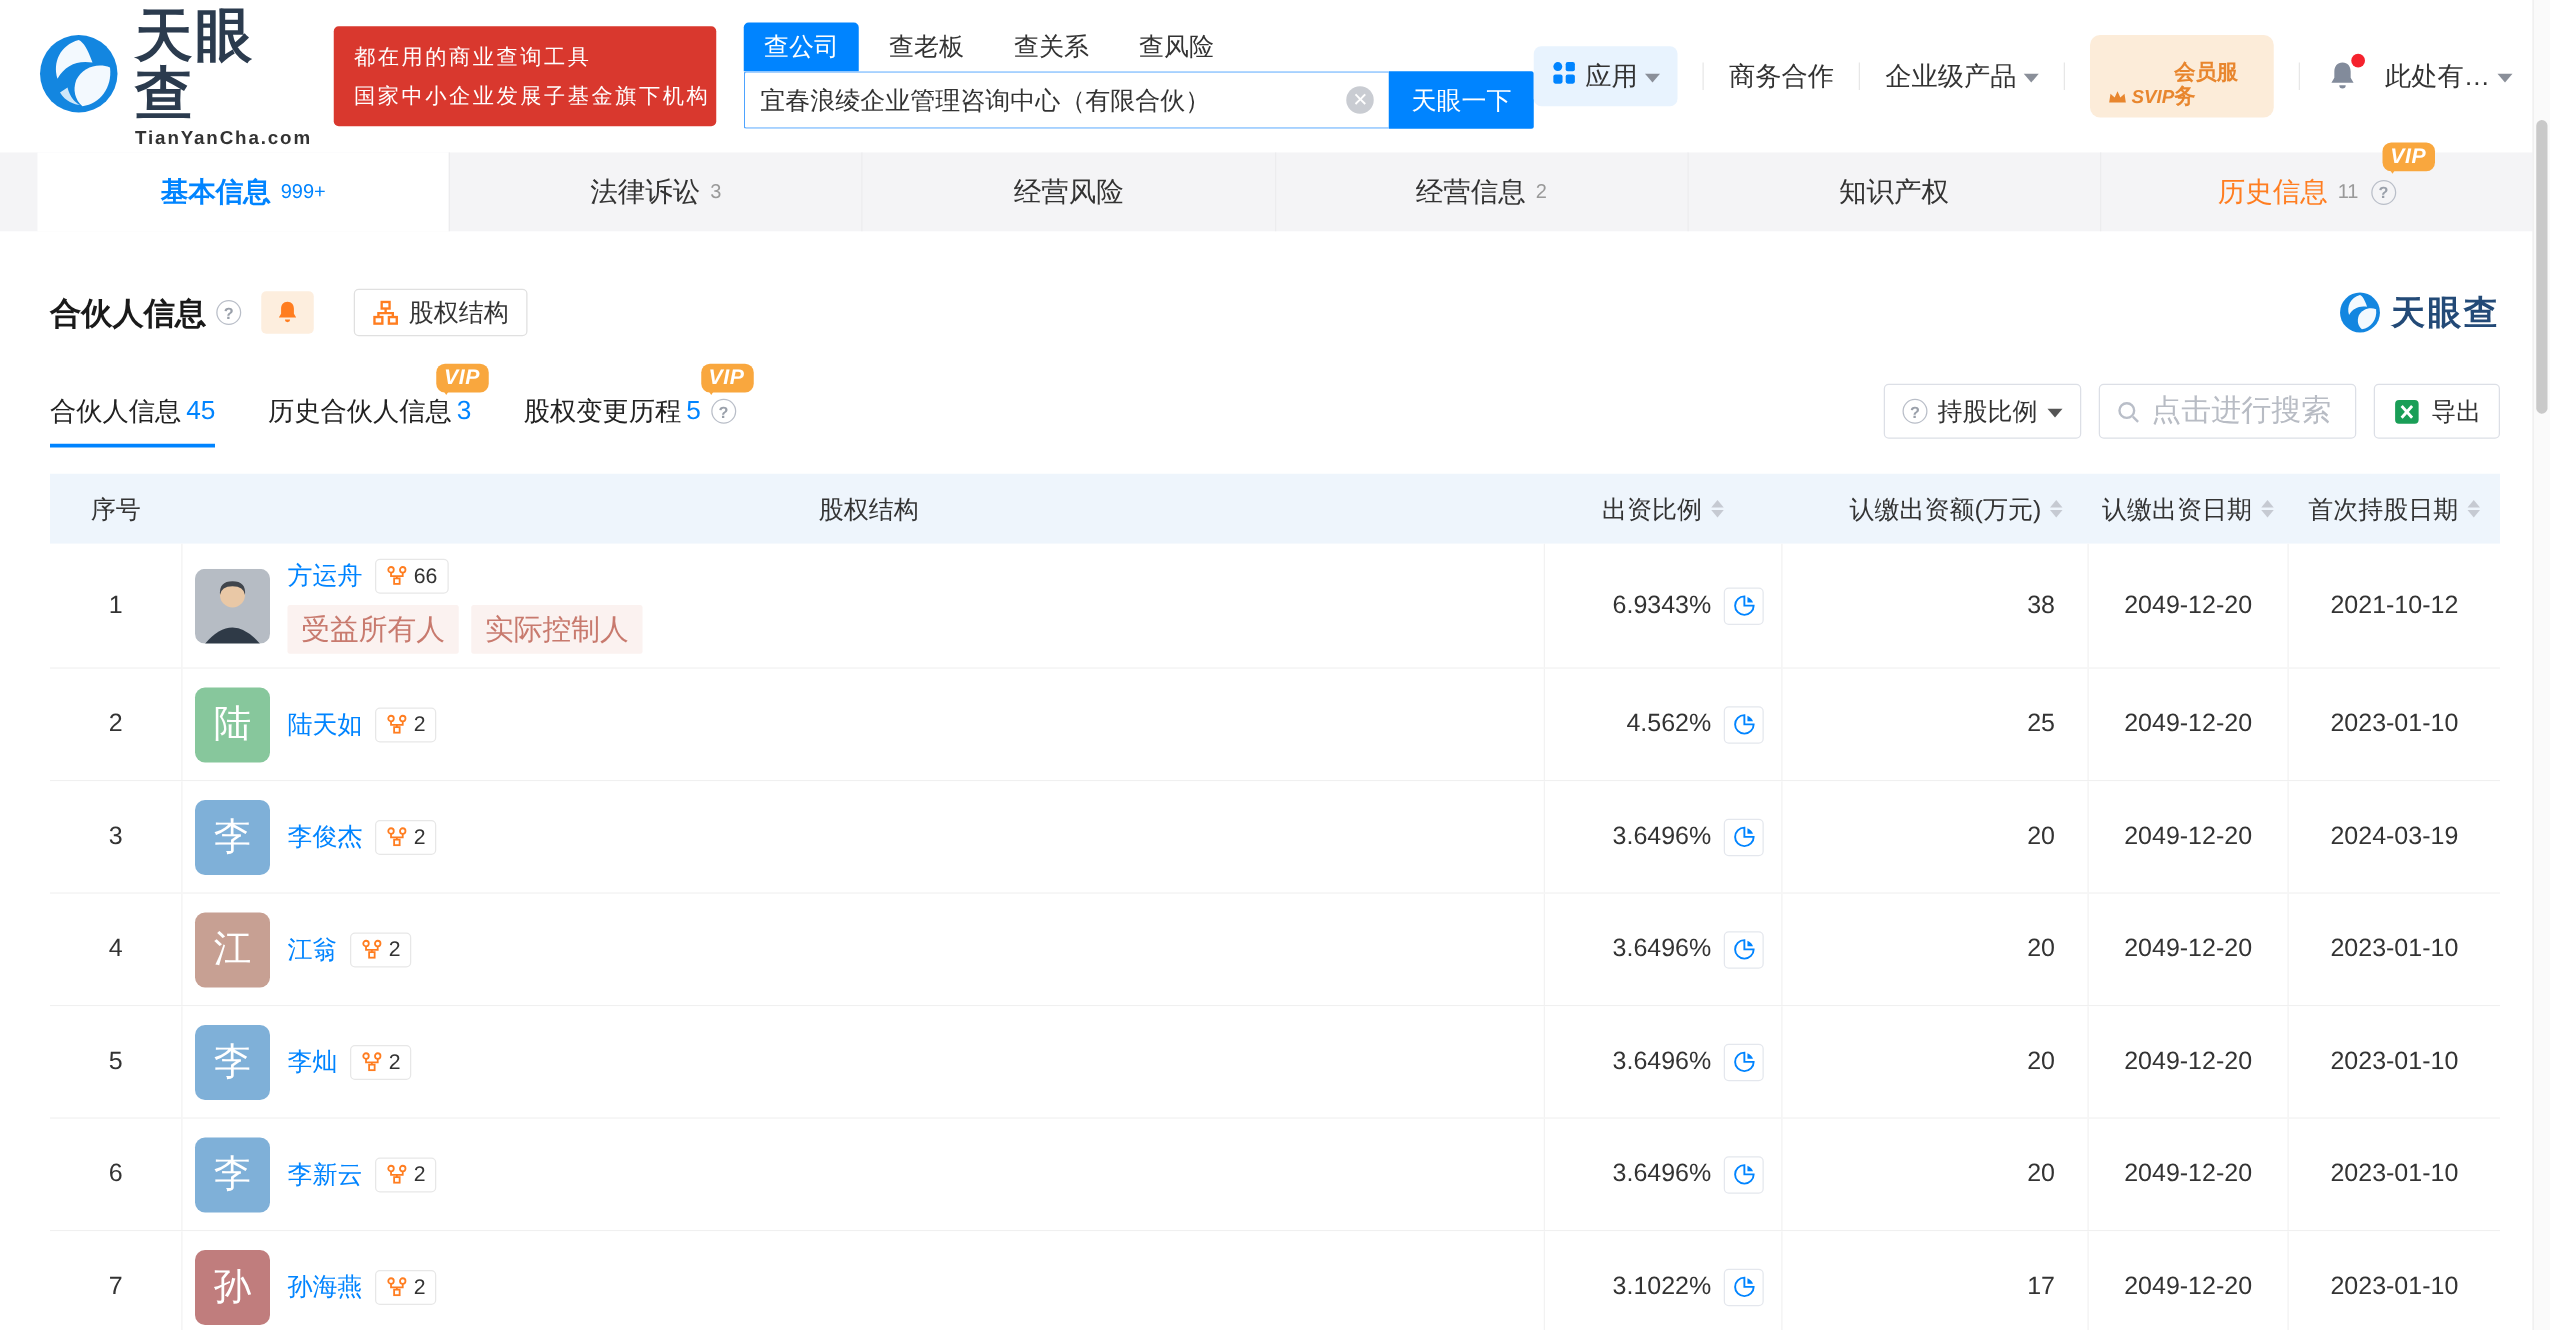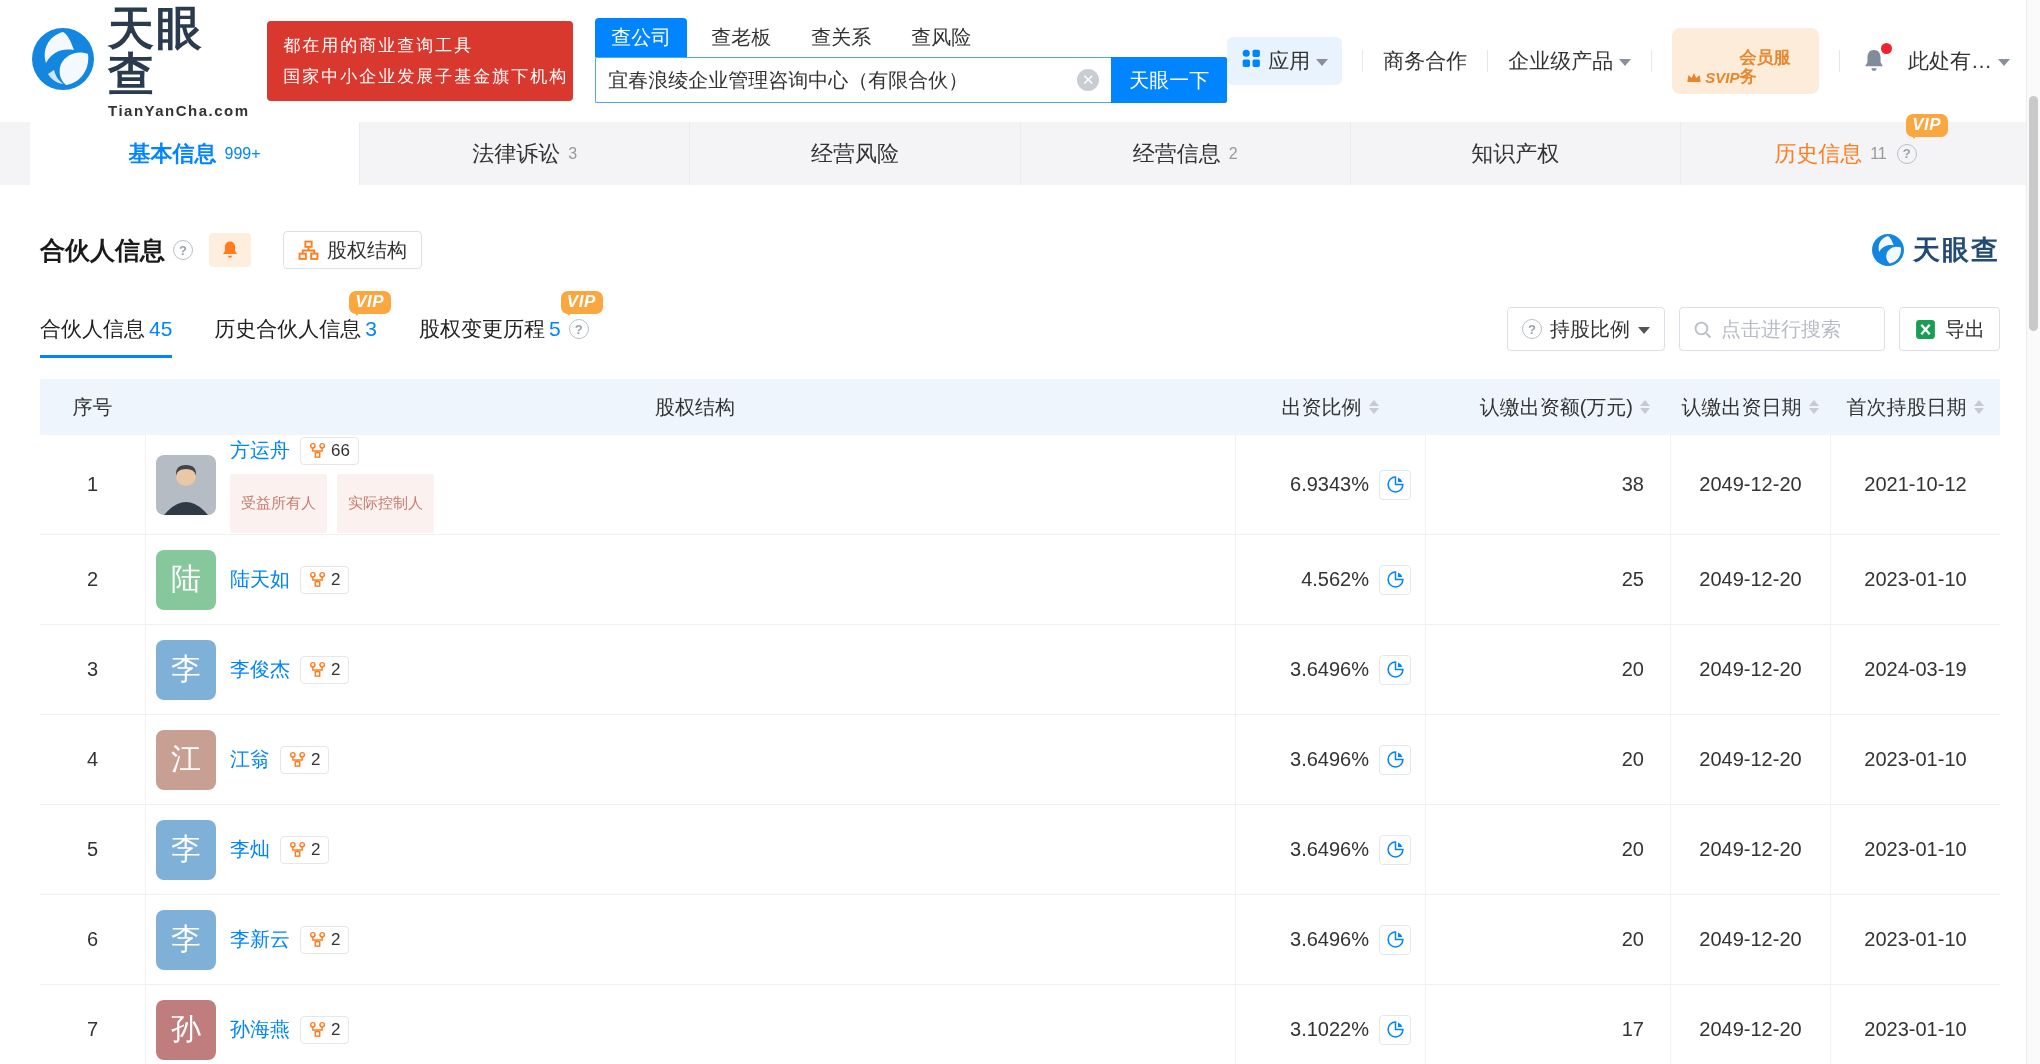--- a/index.html
+++ b/index.html
@@ -73,21 +73,21 @@
   .subtab .cnt { color:#0084ff; }
   .subtab.active::after { content:''; position:absolute; left:0; right:0; bottom:-15px; height:3px; background:#0084ff; }
   .vip { position:absolute; top:-24px; background:#f9a73e; color:#fff; font-size:17px; font-weight:bold;
          font-style:italic; padding:1px 7px 2px 6px; border-radius:7px; letter-spacing:.5px; }
   .vip::after { content:''; position:absolute; left:4px; bottom:-6px; border:4px solid transparent; border-top:6px solid #f9a73e; }
   .controls { margin-left:auto; display:flex; align-items:center; gap:14px; }
   .ctl-btn { height:44px; border:1px solid #dcdfe6; border-radius:4px; background:#fff; display:flex;
              align-items:center; gap:8px; padding:0 14px; font-size:20px; color:#333; cursor:pointer; }
   .ctl-search { height:44px; width:206px; border:1px solid #dcdfe6; border-radius:4px; display:flex;
                 align-items:center; gap:8px; padding:0 12px; background:#fff; }
-  .ctl-search input { flex:1; width:100%; border:none; outline:none; font-size:20px; color:#be185d;
+  .ctl-search input { flex:1; width:100%; border:none; outline:none; font-size:24px; color:#be185d;
                       font-family:Liberation Serif, serif; }
   .ctl-search input::placeholder { color:#b8bcc4; }
   .caret2 { width:0; height:0; border-left:6px solid transparent; border-right:6px solid transparent;
             border-top:7px solid #555; margin-top:2px; }
 
   
   .table { margin-top:26px; }
   .thead { display:flex; background:#eef5fc; height:56px; align-items:center; font-size:20px; color:#333; }
   .trow { display:flex; border-bottom:1px solid #f0f0f0; height:90px; align-items:stretch; background:#fff; }
   .trow.tall { height:100px; }
@@ -113,21 +113,21 @@
   .sort .down { border-top:6px solid #c6cad2; }
 
   .pcell { display:flex; align-items:center; gap:14px; }
   .avatar { width:60px; height:60px; border-radius:8px; display:flex; align-items:center; justify-content:center;
             color:#fff; font-size:30px; flex:0 0 auto; overflow:hidden; }
   .pname { font-size:20px; color:#0084ff; cursor:pointer; white-space:nowrap; }
   .pbadge { display:flex; align-items:center; gap:5px; border:1px solid #e7e7e7; border-radius:4px;
             padding:3px 8px; cursor:pointer; background:#fff; }
   .pbadge span { font-size:17px; color:#333; }
   .ptags { display:flex; gap:10px; margin-top:9px; }
-  .ptag { background:#fbf2f0; color:#c87a6e; font-size:15px; padding:20px 11px; border-radius:2px; }
+  .ptag { background:#fbf2f0; color:#c87a6e; font-size:23px; padding:4px 11px; border-radius:2px; }
   .pie-btn { width:32px; height:30px; border:1px solid #e4e7ed; border-radius:4px; background:#fff;
              display:flex; align-items:center; justify-content:center; margin-left:10px; cursor:pointer; }
 
   
   .sbar { position:absolute; top:0; right:0; bottom:0; width:14px; background:#fafafa; border-left:1px solid #ededed; }
   .sthumb { position:absolute; top:96px; right:2px; width:9px; height:235px; border-radius:5px; background:#c9c9c9; }
 </style>
 </head>
 <body>
 

